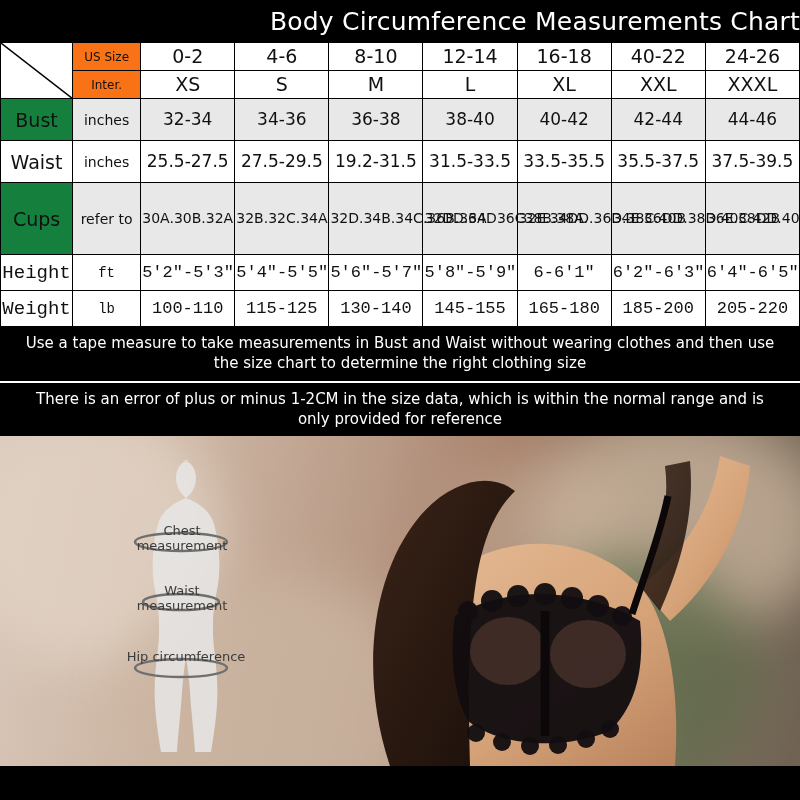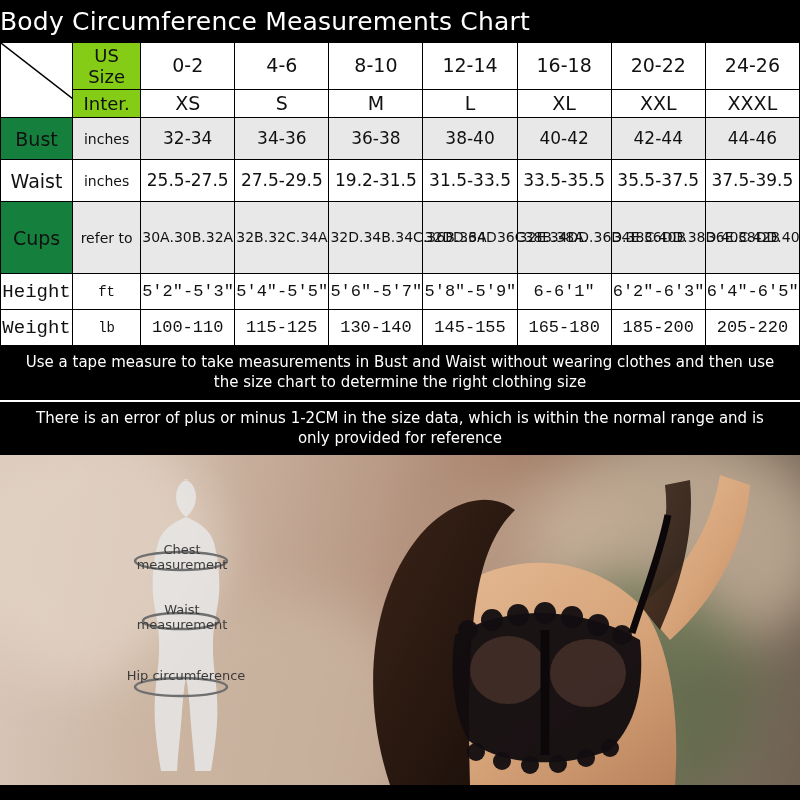--- a/index.html
+++ b/index.html
@@ -10,21 +10,21 @@
     font-family: "DejaVu Sans", "Liberation Sans", sans-serif;
     overflow: hidden;
   }
   #page {
     position: relative;
     width: 800px; height: 800px;
     background: #000;
   }
   .title-bar {
     height: 42px;
-    display: flex; align-items: center; justify-content: flex-start;
+    display: flex; align-items: center; justify-content: flex-end;
     background: #000; color: #fff;
   }
   .title-bar .title {
     font-size: 25px;
     letter-spacing: .2px;
     font-weight: 400;
   }
   table.size-chart {
     width: 800px;
     border-collapse: collapse;
@@ -47,24 +47,24 @@
     font-size: 19px;
     font-weight: 700;
     background: #fff;
   }
   .unit-cell {
     font-size: 14px;
     background: #fff;
     color: #222;
   }
   .hdr-sub {
-    font-size: 18px;
+    font-size: 12px;
     text-align: left;
     padding-left: 6px;
-    background: #84cc16;
+    background: #f97316;
   }
   .corner {
     position: relative;
     background: #fff;
     padding: 0;
     height: 56px;
   }
   .corner svg { display: block; position: absolute; inset: 0; }
   td.val {
     font-size: 17px;
@@ -161,21 +161,21 @@
           <svg width="72" height="56" viewBox="0 0 72 56">
             <line x1="0" y1="0" x2="72" y2="56" stroke="#000" stroke-width="1.4"></line>
           </svg>
         </td>
         <td class="hdr-sub">US Size</td>
         <td class="val size-head">0-2</td>
         <td class="val size-head">4-6</td>
         <td class="val size-head">8-10</td>
         <td class="val size-head">12-14</td>
         <td class="val size-head">16-18</td>
-        <td class="val size-head">20-22</td>
+        <td class="val size-head">40-22</td>
         <td class="val size-head">24-26</td>
       </tr>
       <tr class="hdr2">
         <td class="hdr-sub">Inter.</td>
         <td class="val inter-head">XS</td>
         <td class="val inter-head">S</td>
         <td class="val inter-head">M</td>
         <td class="val inter-head">L</td>
         <td class="val inter-head">XL</td>
         <td class="val inter-head">XXL</td>

